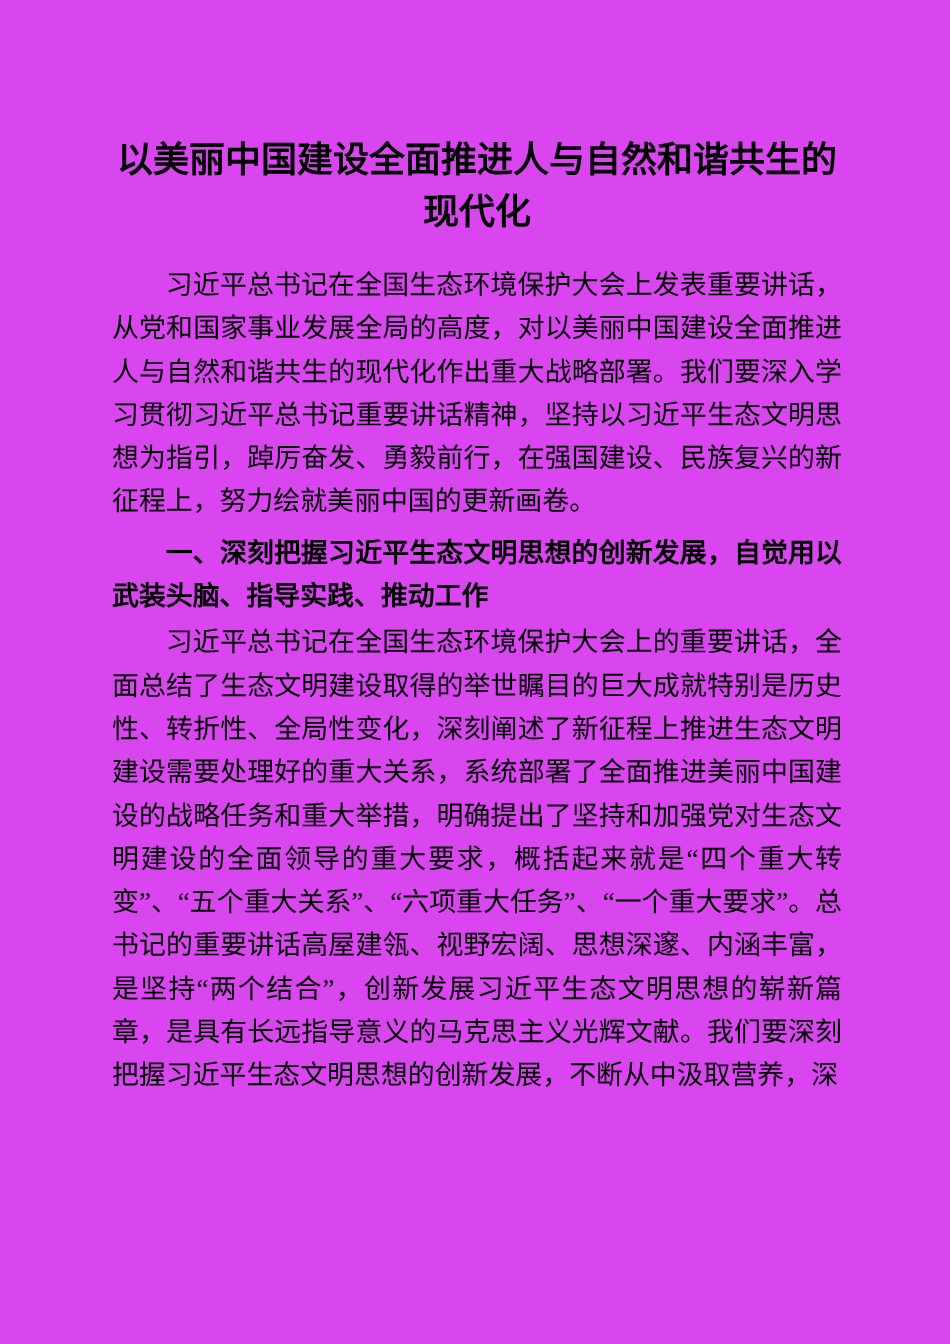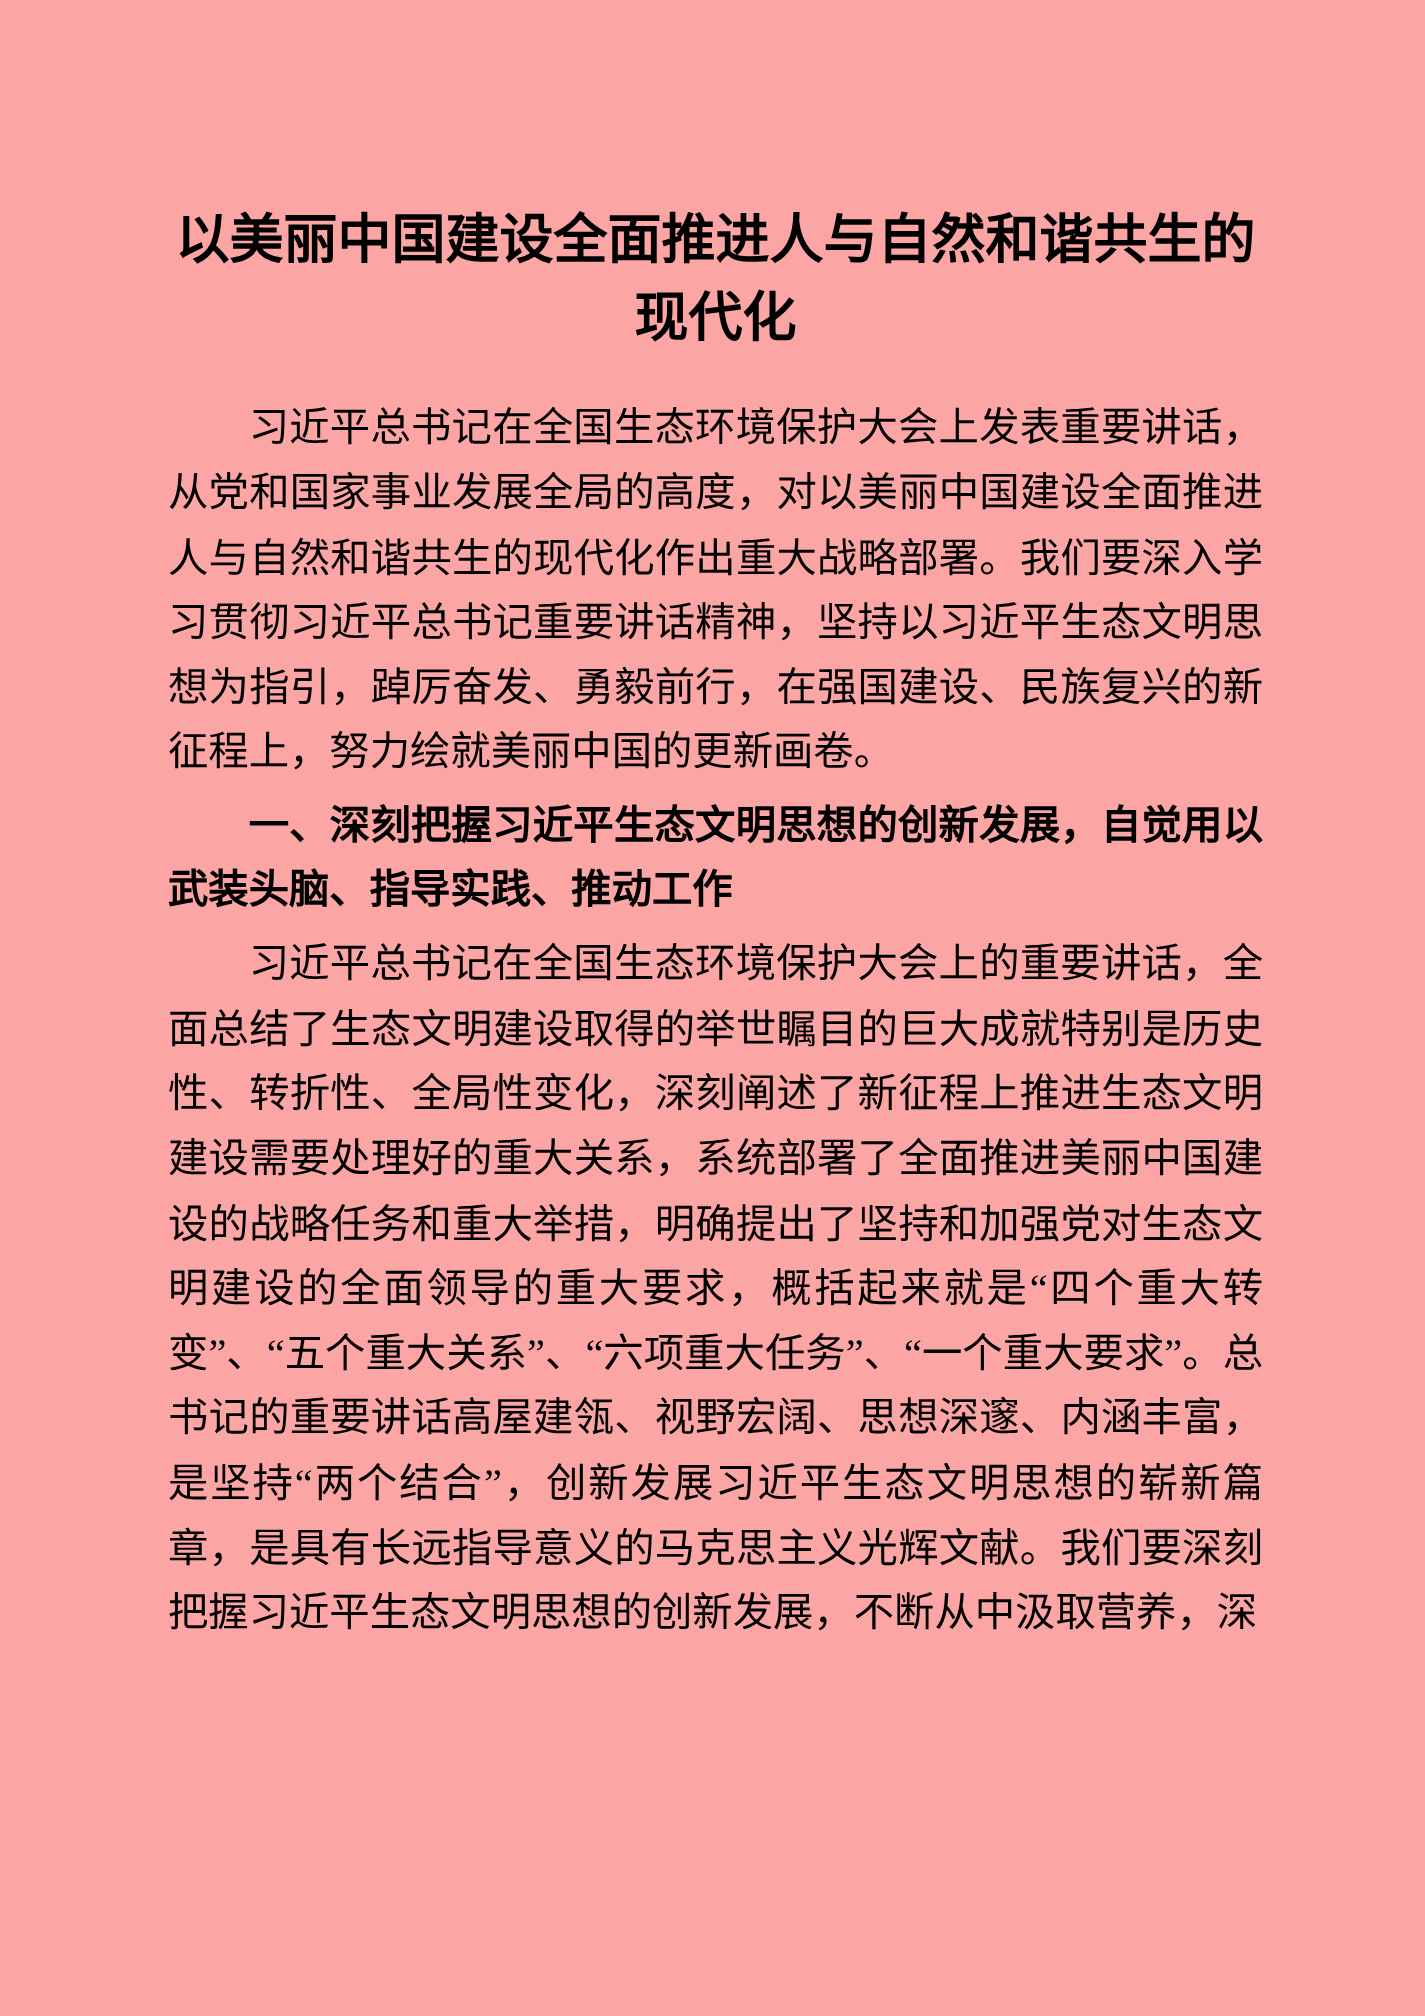--- a/index.html
+++ b/index.html
@@ -5,21 +5,21 @@
   html, body {
     margin: 0;
     padding: 0;
     background: #ffffff;
   }
   .page {
     position: relative;
     width: 950px;
     height: 1344px;
     margin: 0 auto;
-    background: #fca5a5;
+    background: #d946ef;
     color: #000000;
     box-sizing: border-box;
     padding: 134px 108px 0 112px;
     overflow: hidden;
   }
   .doc-title {
     font-family: "Liberation Serif", serif;
     font-weight: bold;
     font-size: 36px;
     line-height: 52px;
@@ -35,21 +35,21 @@
     text-align: justify;
     text-justify: inter-character;
     text-indent: 2em;
     margin: 0;
     color: #000000;
   }
   .body-para.first {
     margin-top: 26px;
   }
   .section-heading {
-    font-family: Liberation Mono, monospace;
+    font-family: Liberation Sans, sans-serif;
     font-weight: bold;
     font-size: 26.9px;
     line-height: 43.3px;
     text-align: justify;
     text-justify: inter-character;
     text-indent: 2em;
     margin: 8px 0 3px 0;
     color: #000000;
   }
 </style>

